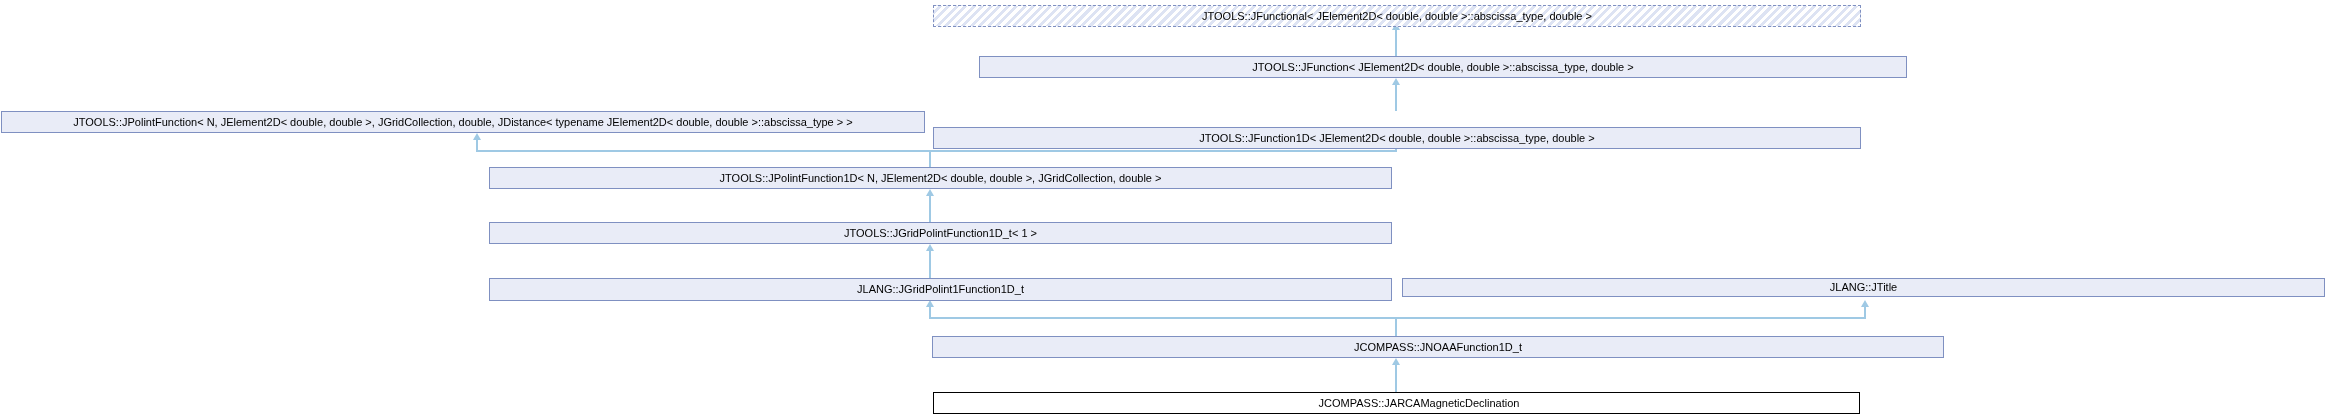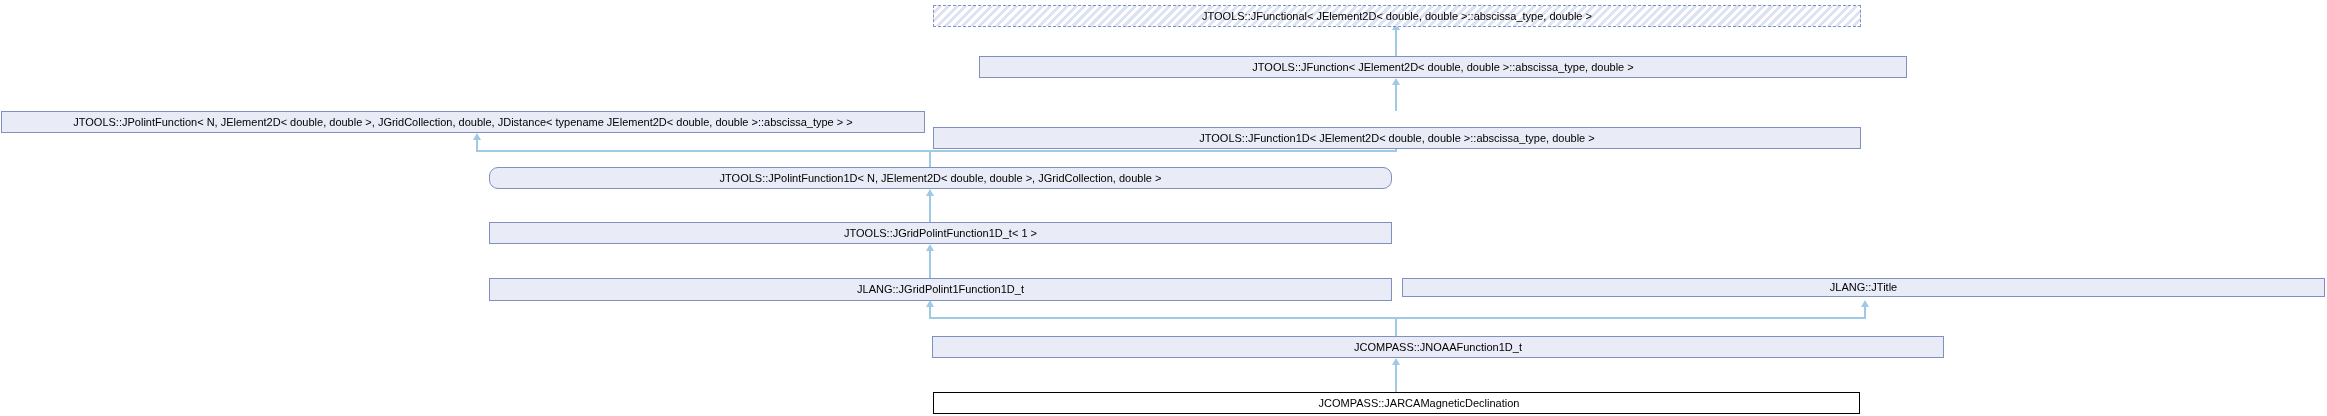--- a/index.html
+++ b/index.html
@@ -77,19 +77,19 @@
     <div class="edge-arrowhead" style="left: 1392px; top: 133px;"></div>
     <div class="edge-arrowhead" style="left: 926px; top: 189px;"></div>
     <div class="edge-arrowhead" style="left: 926px; top: 244px;"></div>
     <div class="edge-arrowhead" style="left: 926px; top: 300px;"></div>
     <div class="edge-arrowhead" style="left: 1861px; top: 300px;"></div>
     <div class="edge-arrowhead" style="left: 1392px; top: 358px;"></div>
     <div class="node hatched" style="left: 933px; top: 5px; width: 928px; height: 22px;">JTOOLS::JFunctional&lt; JElement2D&lt; double, double &gt;::abscissa_type, double &gt;</div>
     <div class="node" style="left: 933px; top: 56px; width: 928px; height: 22px; margin-left: 46px;">JTOOLS::JFunction&lt; JElement2D&lt; double, double &gt;::abscissa_type, double &gt;</div>
     <div class="node" style="left: 1px; top: 111px; width: 924px; height: 22px;">JTOOLS::JPolintFunction&lt; N, JElement2D&lt; double, double &gt;, JGridCollection, double, JDistance&lt; typename JElement2D&lt; double, double &gt;::abscissa_type &gt; &gt;</div>
     <div class="node" style="left: 933px; top: 111px; width: 928px; height: 22px; margin-top: 16px;">JTOOLS::JFunction1D&lt; JElement2D&lt; double, double &gt;::abscissa_type, double &gt;</div>
-    <div class="node" style="left: 489px; top: 167px; width: 903px; height: 22px; border-radius: 9px;">JTOOLS::JPolintFunction1D&lt; N, JElement2D&lt; double, double &gt;, JGridCollection, double &gt;</div>
+    <div class="node" style="left: 489px; top: 167px; width: 903px; height: 22px;">JTOOLS::JPolintFunction1D&lt; N, JElement2D&lt; double, double &gt;, JGridCollection, double &gt;</div>
     <div class="node" style="left: 489px; top: 222px; width: 903px; height: 22px;">JTOOLS::JGridPolintFunction1D_t&lt; 1 &gt;</div>
     <div class="node" style="left: 489px; top: 278px; width: 903px; height: 23px;">JLANG::JGridPolint1Function1D_t</div>
     <div class="node" style="left: 1402px; top: 278px; width: 923px; height: 19px;">JLANG::JTitle</div>
     <div class="node" style="left: 932px; top: 336px; width: 1012px; height: 22px;">JCOMPASS::JNOAAFunction1D_t</div>
     <div class="node current" style="left: 933px; top: 392px; width: 927px; height: 22px; padding-left: 45px;">JCOMPASS::JARCAMagneticDeclination</div>
   </div>
 
 </body></html>

